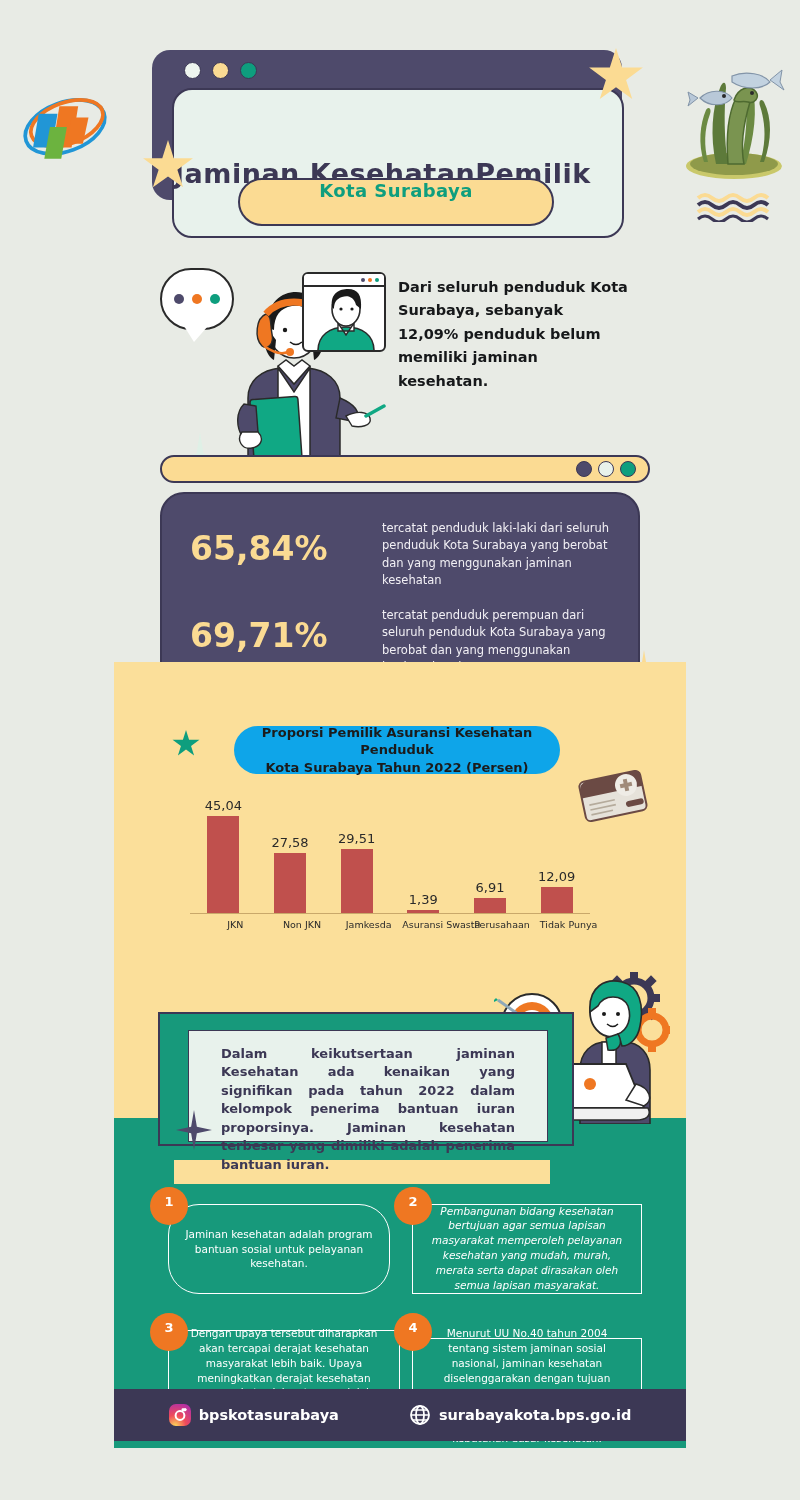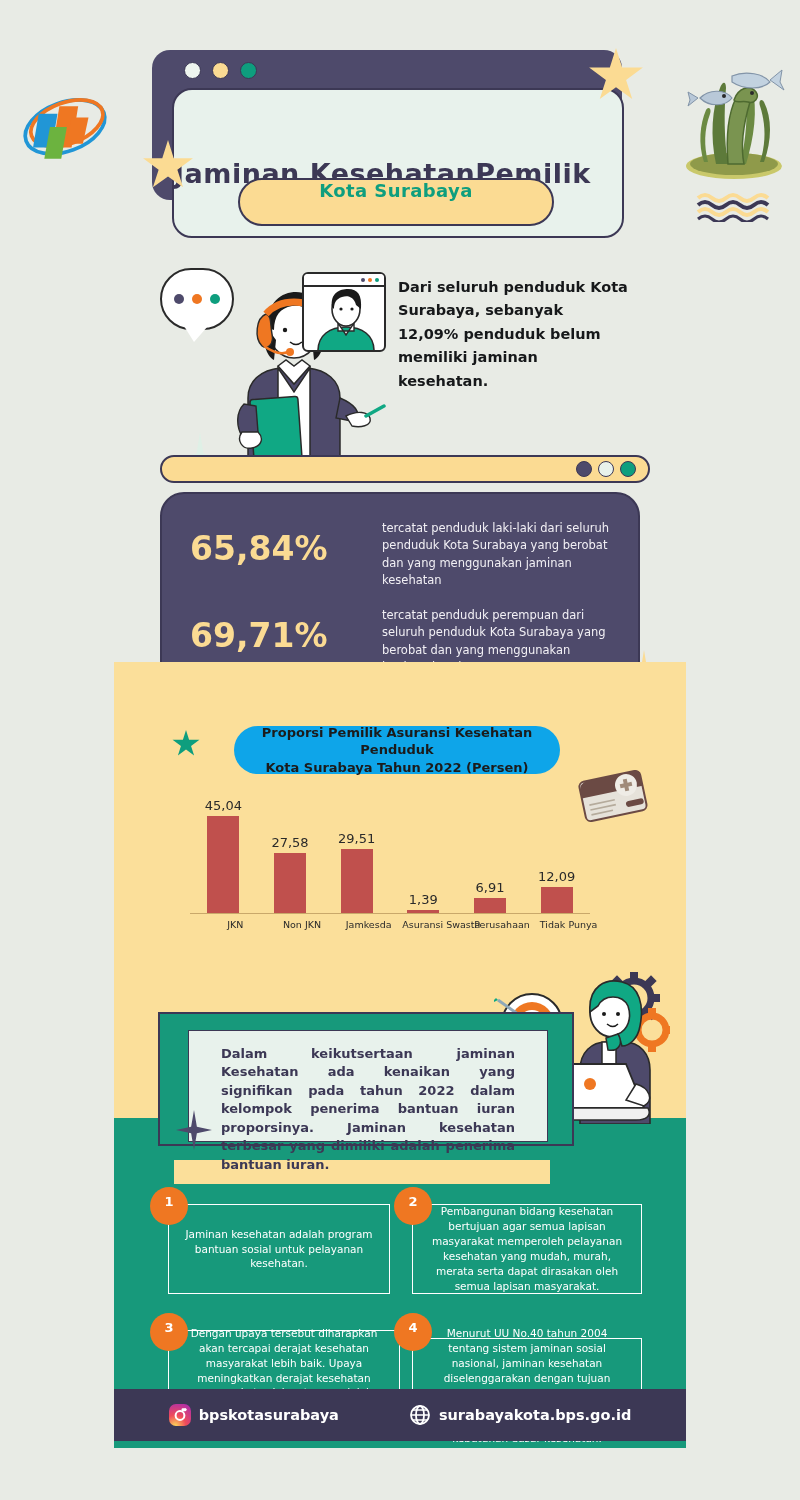--- a/index.html
+++ b/index.html
@@ -414,28 +414,28 @@
     </svg>
   </div>
 
   <div class="quote-outer">
     <div class="quote-inner">
       <div class="quote-text">Dalam keikutsertaan jaminan Kesehatan ada kenaikan yang signifikan pada tahun 2022 dalam kelompok penerima bantuan iuran proporsinya. Jaminan kesehatan terbesar yang dimiliki adalah penerima bantuan iuran.</div>
     </div>
   </div>
   <div class="sparkle p1"></div>
 
-  <div class="card" style="left:168px; top:1204px; width:222px; height:90px; display:flex; align-items:center;">
+  <div class="card" style="left:168px; top:1204px; width:222px; height:90px; display:flex; align-items:center;border-radius:31px;">
     <div class="card-text">Jaminan kesehatan adalah program bantuan sosial untuk pelayanan kesehatan.</div>
   </div>
   <div class="badge" style="left:150px; top:1187px;">
     <span>1</span>
   </div>
 
-  <div class="card" style="left:412px; top:1204px; width:230px; height:90px; display:flex; align-items:center;">
+  <div class="card" style="left:412px; top:1204px; width:230px; height:90px; display:flex; align-items:flex-end;font-style:italic;">
     <div class="card-text">Pembangunan bidang kesehatan bertujuan agar semua lapisan masyarakat memperoleh pelayanan kesehatan yang mudah, murah, merata serta dapat dirasakan oleh semua lapisan masyarakat.</div>
   </div>
   <div class="badge" style="left:394px; top:1187px;">
     <span>2</span>
   </div>
 
   <div class="card" style="left:168px; top:1330px; width:232px; height:96px; display:flex; align-items:center;">
     <div class="card-text">Dengan upaya tersebut diharapkan akan tercapai derajat kesehatan masyarakat lebih baik. Upaya meningkatkan derajat kesehatan masyarakat salah satunya adalah dengan pemberian jaminan kesehatan.</div>
   </div>
   <div class="badge" style="left:150px; top:1313px;">

